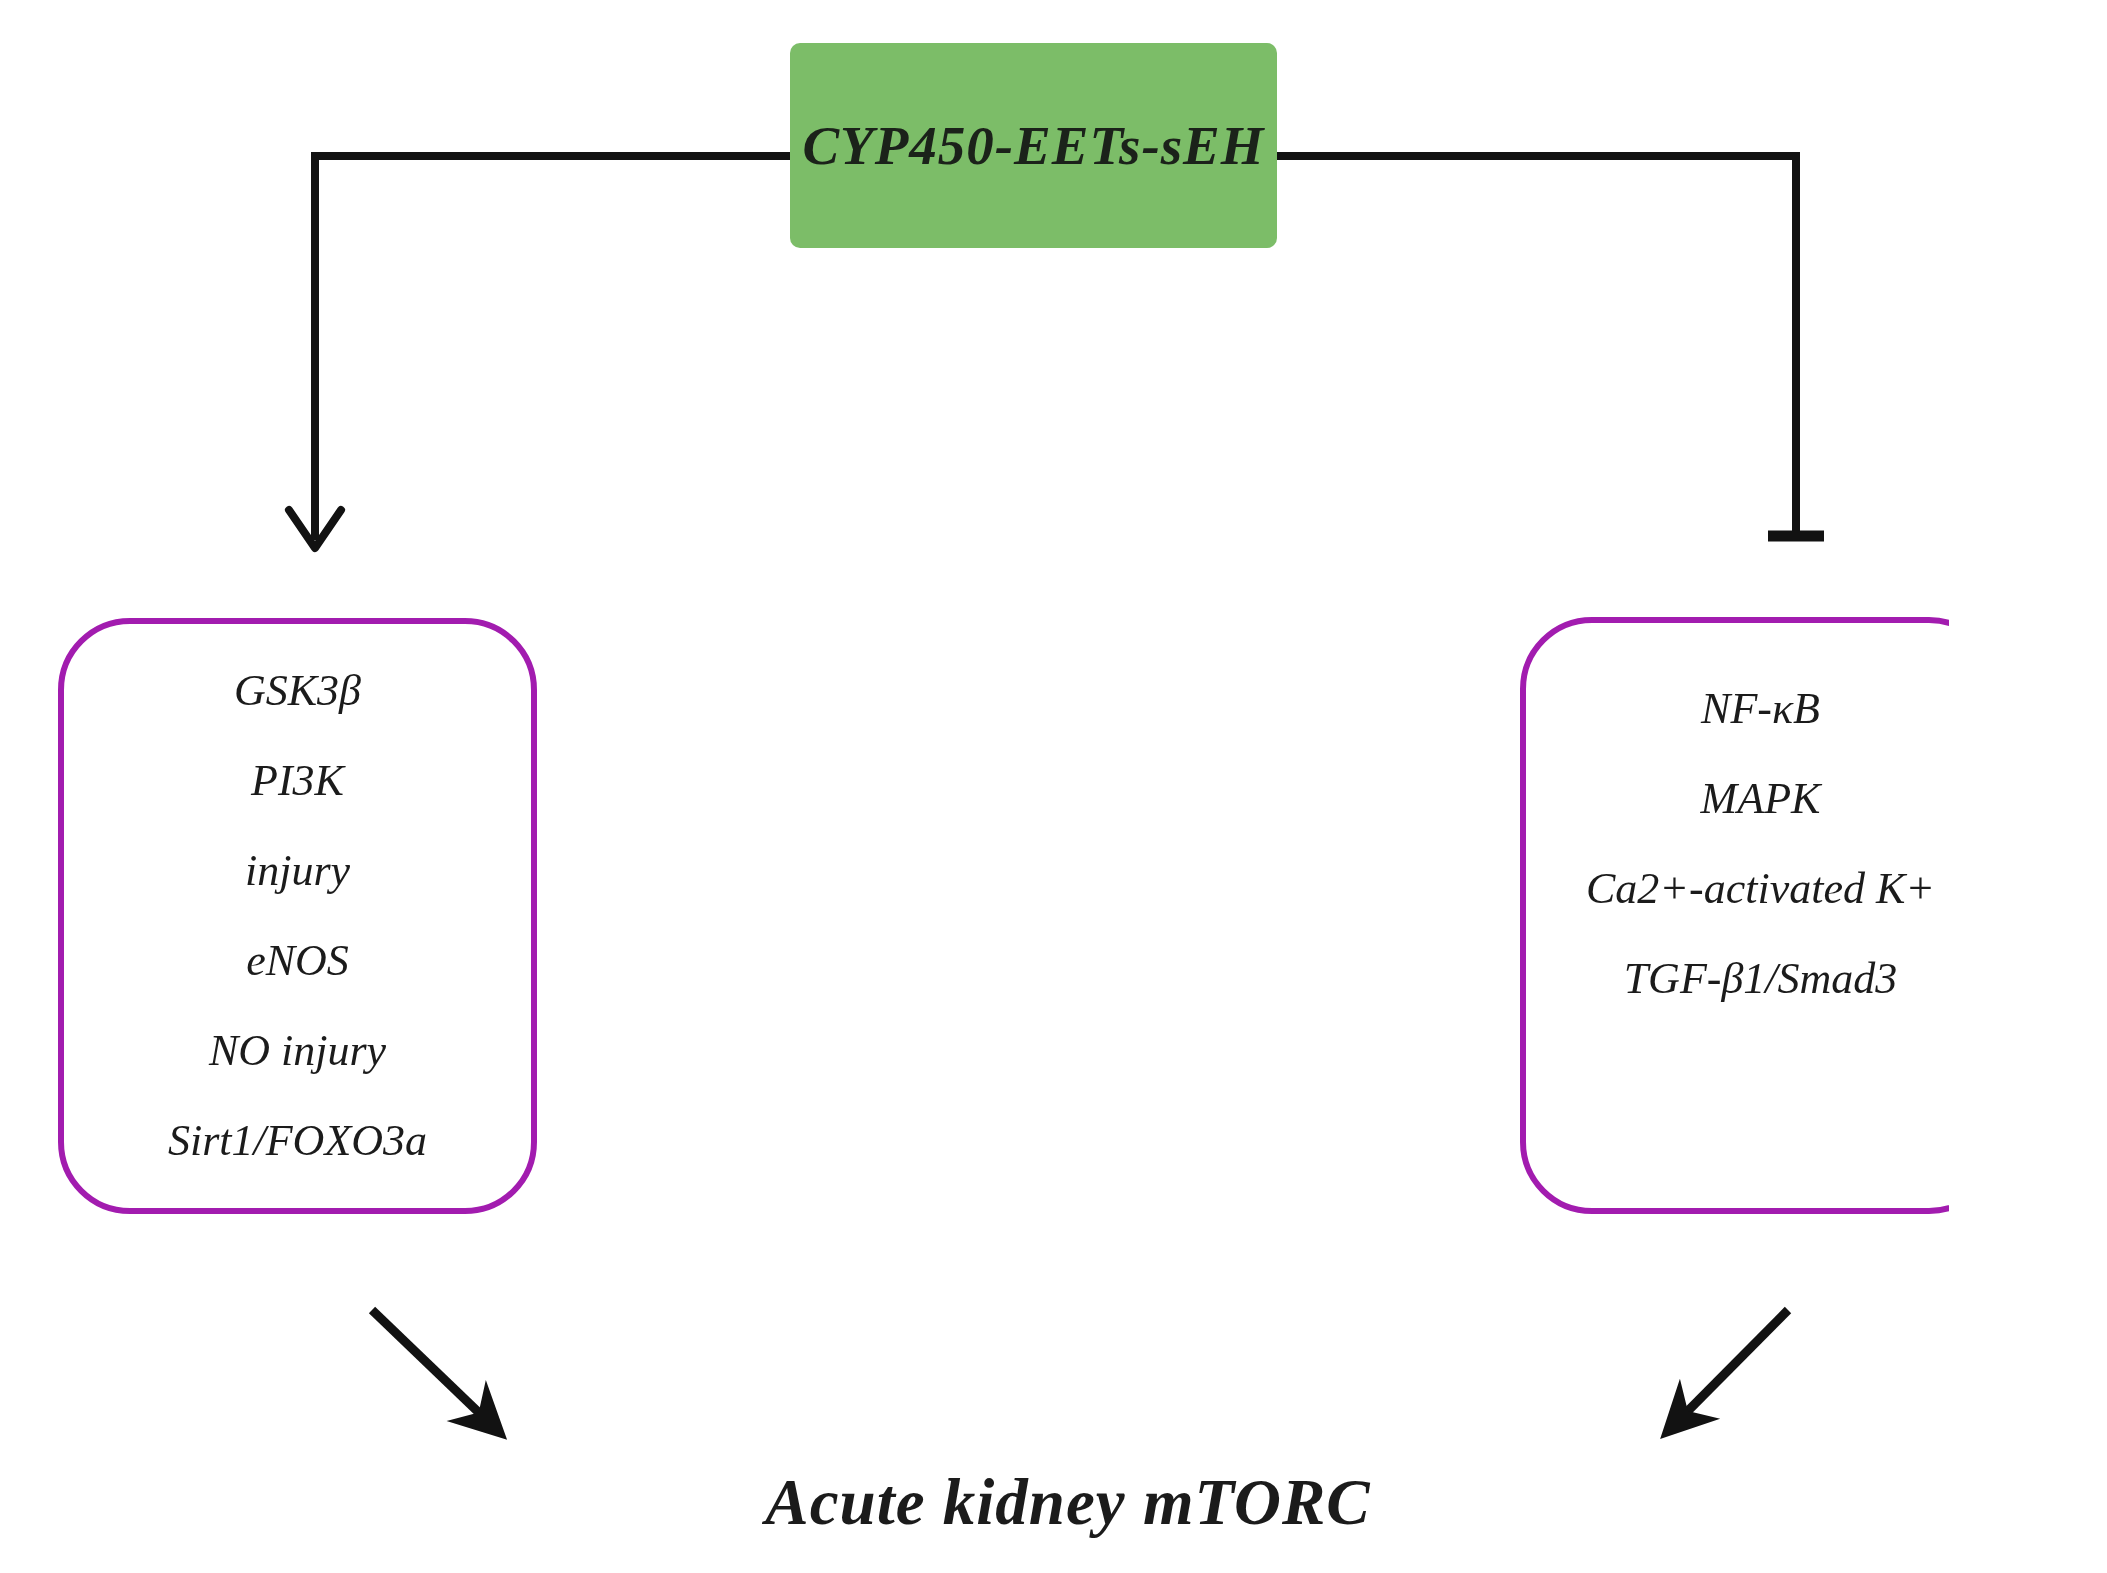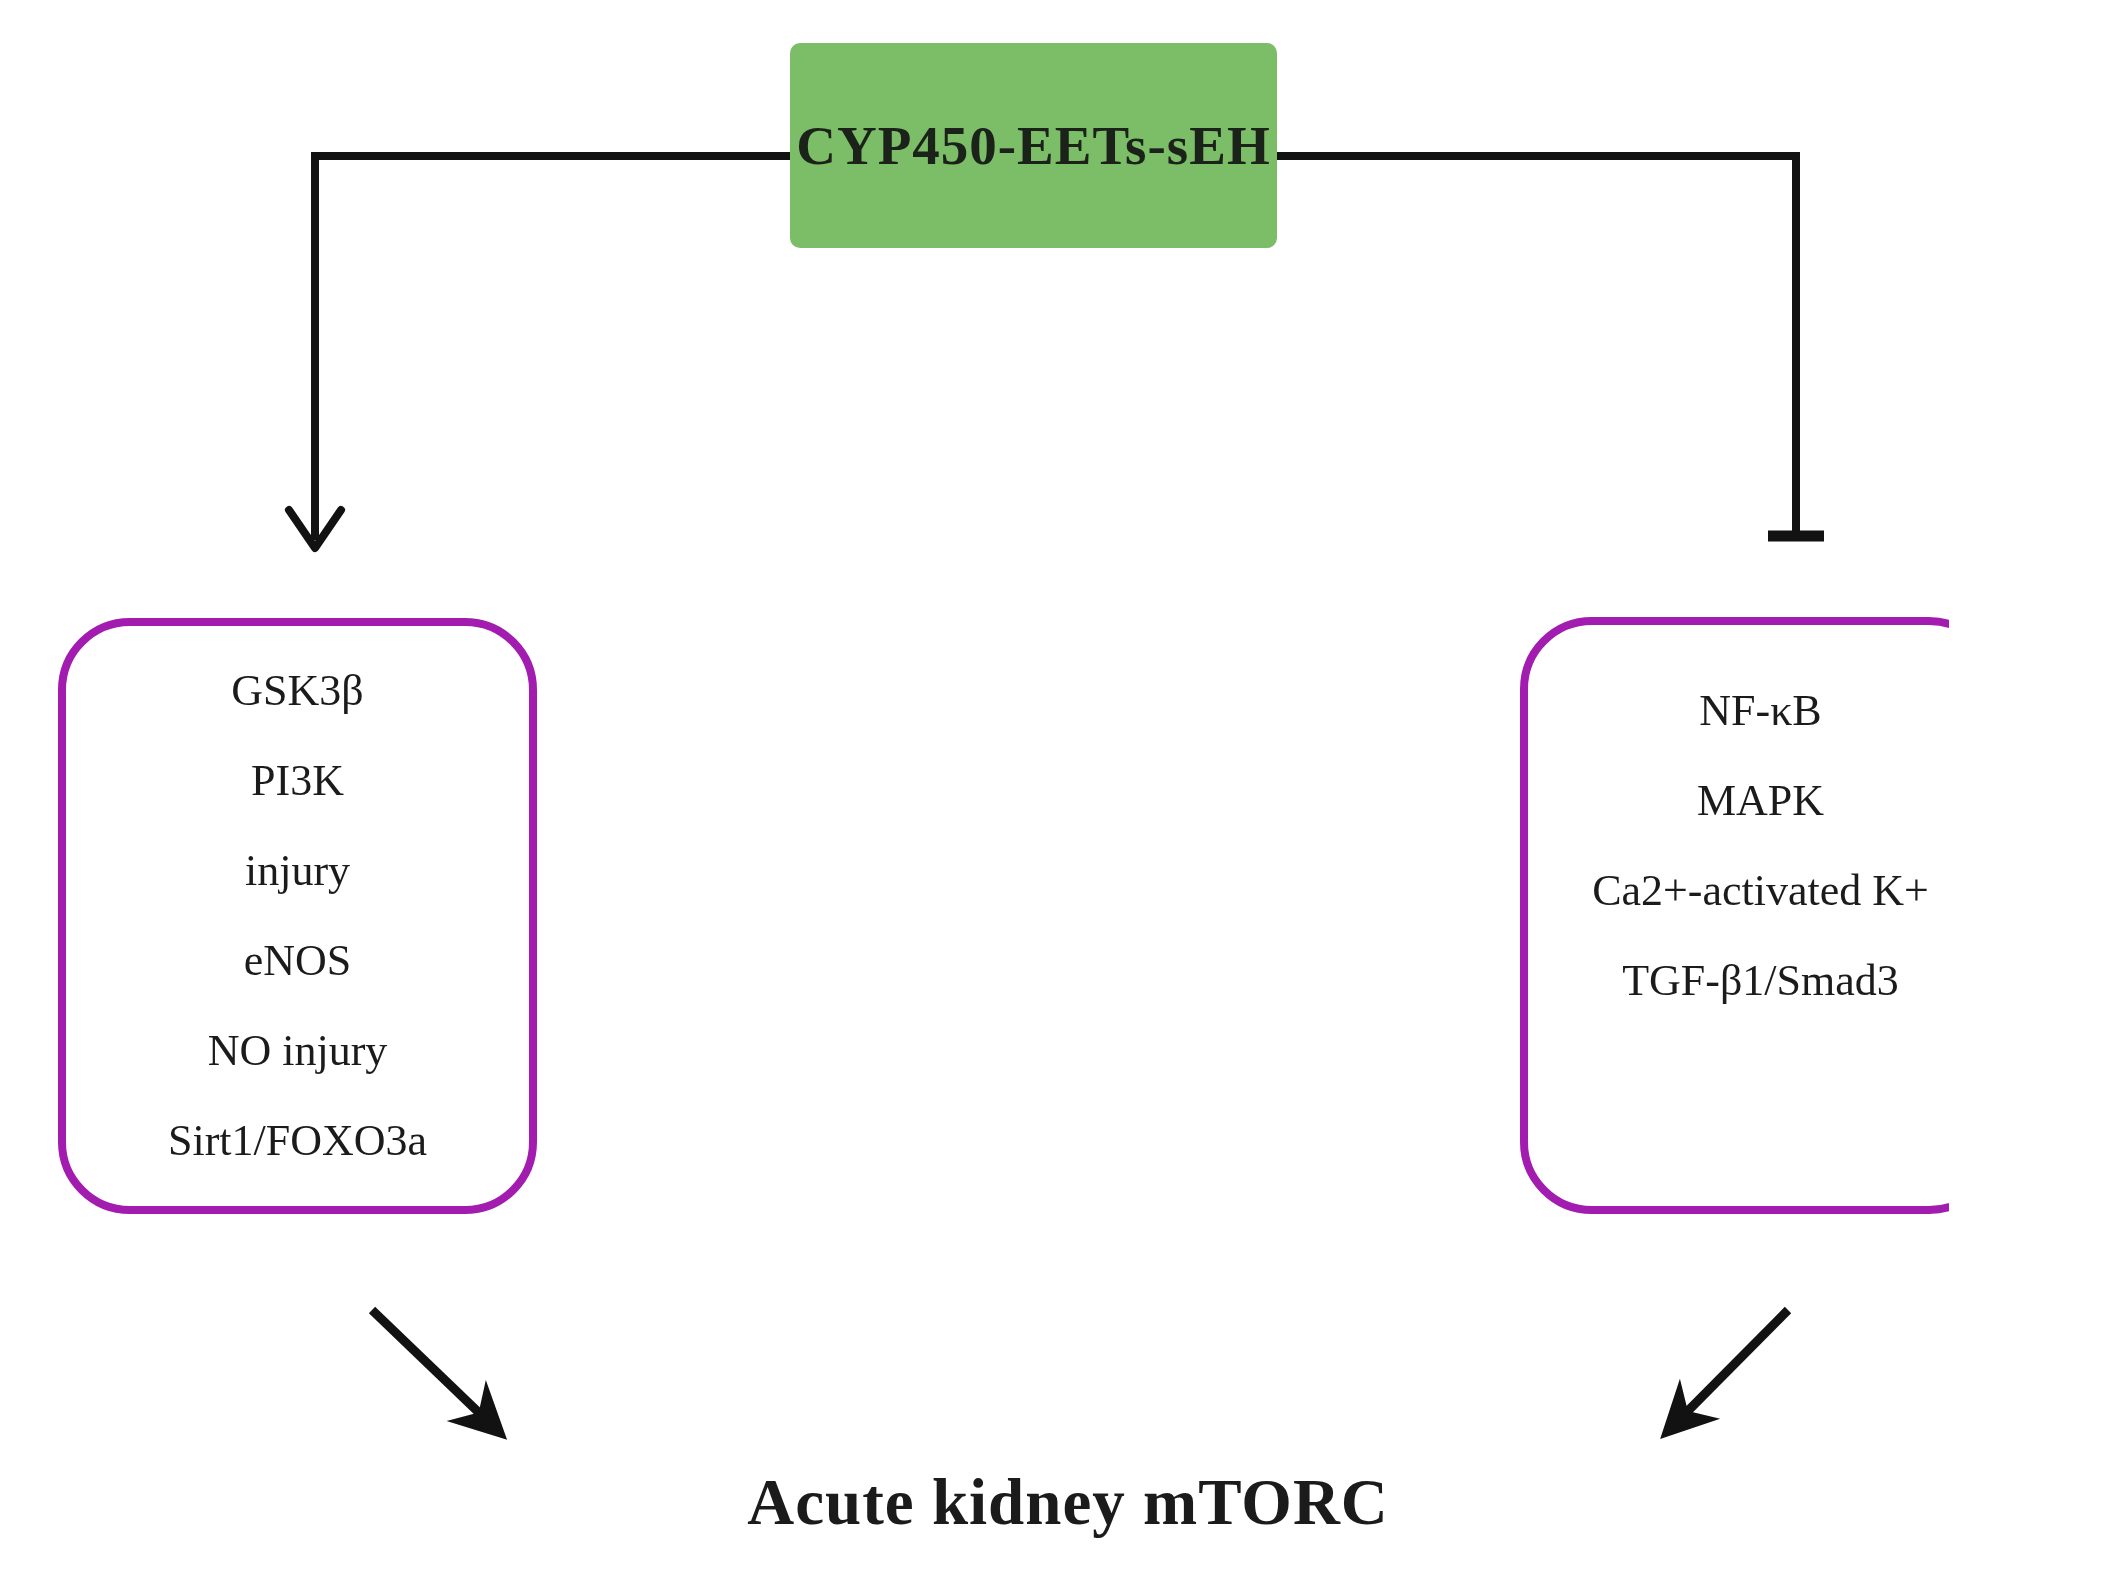--- a/index.html
+++ b/index.html
@@ -8,20 +8,21 @@
     background: #ffffff;
   }
   #canvas {
     position: relative;
     width: 1949px;
     height: 1573px;
     background: #ffffff;
     font-family: "Liberation Serif", "DejaVu Serif", serif;
     color: #1b1b1b;
     overflow: hidden;
+    font-style: italic;
   }
   #connector-layer {
     position: absolute;
     left: 0;
     top: 0;
     width: 2107px;
     height: 1573px;
     pointer-events: none;
   }
   .title-box {
@@ -38,21 +39,21 @@
   }
   .title-box .title-text {
     font-size: 55px;
     font-weight: bold;
     letter-spacing: 1px;
     color: #1b221a;
   }
   .pathway-box {
     position: absolute;
     background: #ffffff;
-    border: 8px solid #a21caf;
+    border: 6px solid #a21caf;
     border-radius: 72px;
     box-sizing: border-box;
     display: flex;
     flex-direction: column;
     align-items: center;
   }
   .pathway-box.left {
     left: 58px;
     top: 618px;
     width: 479px;

